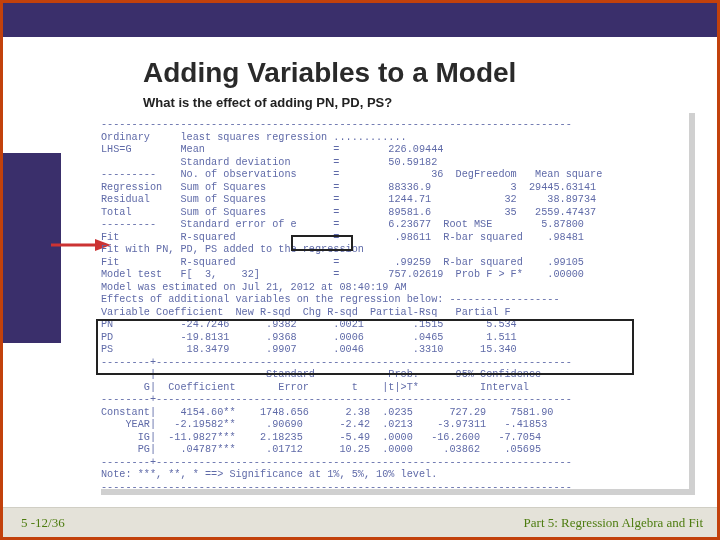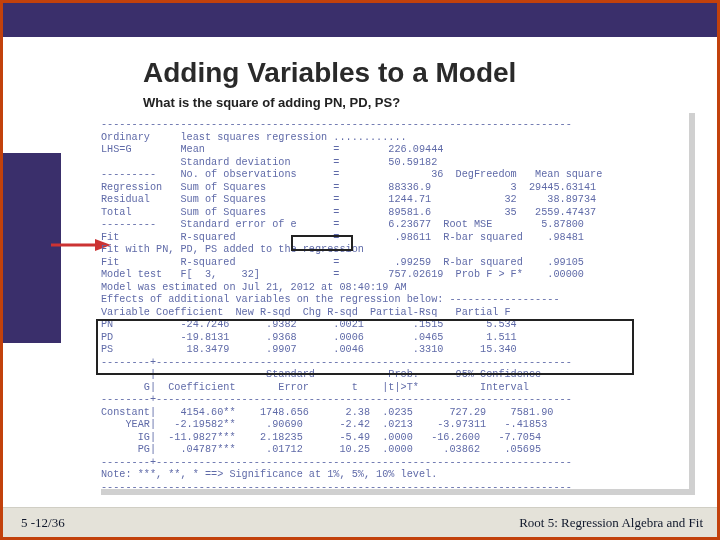--- a/index.html
+++ b/index.html
@@ -4,40 +4,40 @@
 <style>
   * { box-sizing: border-box; margin: 0; padding: 0; }
   html, body { width: 720px; height: 540px; overflow: hidden; font-family: Arial, sans-serif; background: #fff; }
   .slide { width: 720px; height: 540px; position: relative; background: #fff; border: 3px solid #c2410c; }
   .topbar { position: absolute; top: 0; left: 0; right: 0; height: 34px; background: #3a2f6b; }
   .leftblock { position: absolute; left: 0; top: 150px; width: 58px; height: 190px; background: #3a2f6b; }
   .arrow { position: absolute; left: 48px; top: 234px; width: 60px; height: 16px; }
   .title { position: absolute; left: 140px; top: 54px; font-size: 28px; font-weight: bold; color: #2a2a2a; }
   .subtitle { position: absolute; left: 140px; top: 92px; font-size: 13px; font-weight: bold; color: #222; }
   .output { position: absolute; left: 98px; top: 116px; right: 28px; bottom: 46px; font-family: "Courier New", monospace; font-size: 10.2px; line-height: 12.5px; color: #5f6aa8; white-space: pre; overflow: hidden; }
-  .footer { position: absolute; left: 0; right: 0; bottom: 0; height: 30px; background: #e4e2d9; border-top: 1px solid #d0cec4; display: flex; align-items: center; justify-content: space-between; padding: 0 14px 0 18px; font-size: 13px; color: #0f172a; font-family: "Times New Roman", serif; }
+  .footer { position: absolute; left: 0; right: 0; bottom: 0; height: 30px; background: #e4e2d9; border-top: 1px solid #d0cec4; display: flex; align-items: center; justify-content: space-between; padding: 0 14px 0 18px; font-size: 13px; color: #4d7c0f; font-family: "Times New Roman", serif; }
   .box1 { position: absolute; left: 288px; top: 232px; width: 62px; height: 16px; border: 2px solid #222; background: transparent; }
   .box2 { position: absolute; left: 93px; top: 316px; width: 538px; height: 56px; border: 2px solid #222; background: transparent; }
   .shadow-top { position: absolute; right: 22px; top: 110px; width: 6px; bottom: 42px; background: #d0d0d0; }
   .shadow-bot { position: absolute; left: 98px; right: 22px; bottom: 42px; height: 6px; background: #d0d0d0; }
 </style>
 </head>
 <body>
 
 <div class="slide">
   <div class="topbar"></div>
   <div class="leftblock"></div>
 
   <svg class="arrow" viewBox="0 0 60 16">
     <line x1="0" y1="8" x2="44" y2="8" stroke="#cc3333" stroke-width="3"></line>
     <polygon points="44,2 60,8 44,14" fill="#cc3333"></polygon>
   </svg>
 
   <div class="title">Adding Variables to a Model</div>
-  <div class="subtitle">What is the square of adding PN, PD, PS?</div>
+  <div class="subtitle">What is the effect of adding PN, PD, PS?</div>
 
   <div class="output">-----------------------------------------------------------------------------
 Ordinary     least squares regression ............
 LHS=G        Mean                     =        226.09444
              Standard deviation       =        50.59182
 ---------    No. of observations      =               36  DegFreedom   Mean square
 Regression   Sum of Squares           =        88336.9             3  29445.63141
 Residual     Sum of Squares           =        1244.71            32     38.89734
 Total        Sum of Squares           =        89581.6            35   2559.47437
 ---------    Standard error of e      =        6.23677  Root MSE        5.87800
@@ -64,15 +64,15 @@
 -----------------------------------------------------------------------------</div>
 
   <div class="shadow-top"></div>
   <div class="shadow-bot"></div>
 
   <div class="box1"></div>
   <div class="box2"></div>
 
   <div class="footer">
     <span>5 -12/36</span>
-    <span>Root 5: Regression Algebra and Fit</span>
+    <span>Part 5: Regression Algebra and Fit</span>
   </div>
 </div>
 
 </body></html>

